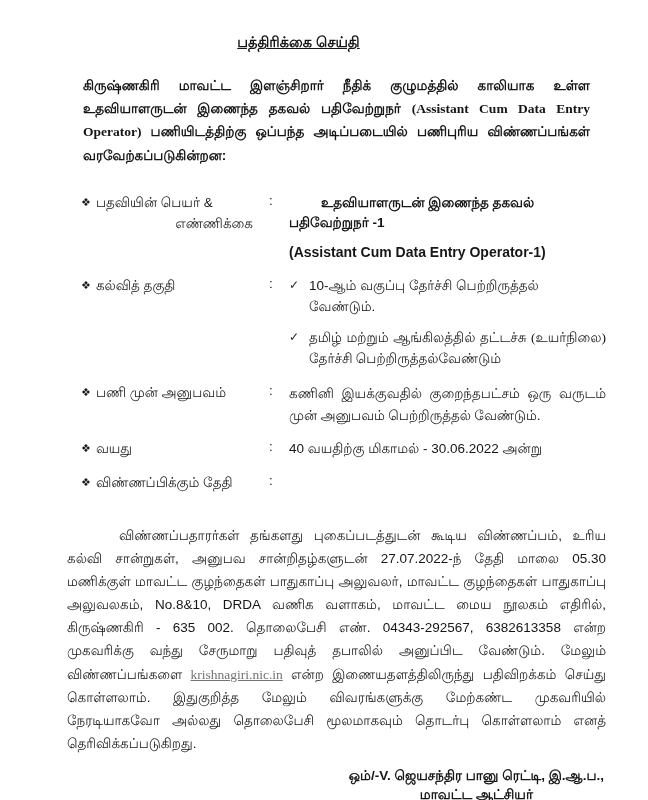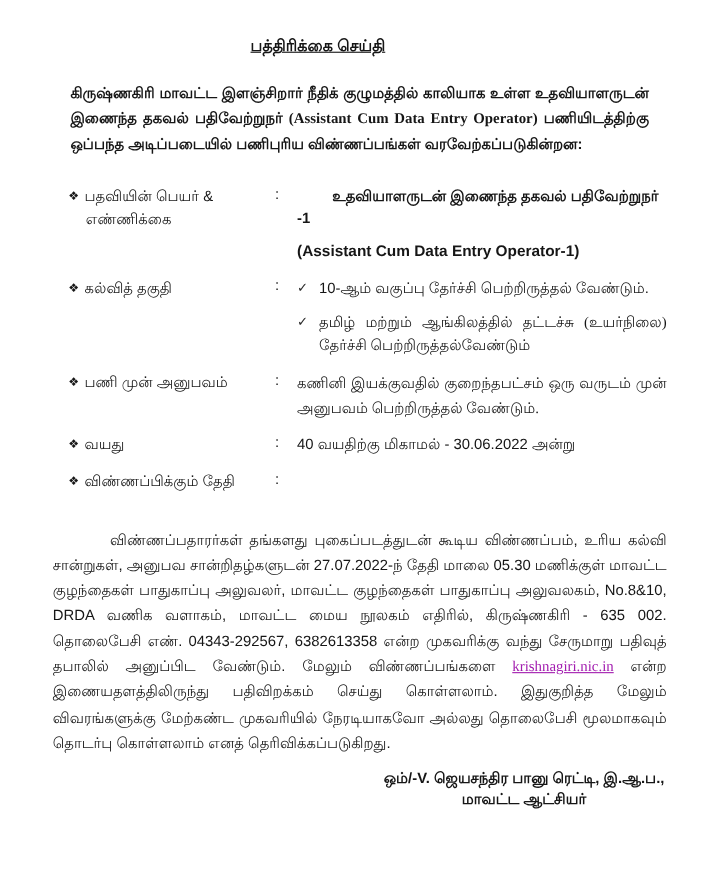--- a/index.html
+++ b/index.html
@@ -9,21 +9,21 @@
     background: #ffffff;
     color: #161616;
     font-family: "Liberation Sans", sans-serif;
     font-size: 13.5px;
     overflow: hidden;
   }
   .page {
     box-sizing: border-box;
     width: 648px;
     height: 800px;
-    padding: 34px 42px 0 48px;
+    padding: 34px 42px 0 67px;
   }
   .title {
     text-align: center;
     font-weight: bold;
     font-size: 14.5px;
     text-decoration: underline;
     transform: translateX(-38px);
     margin: 0 0 22px 0;
   }
   .intro {
@@ -44,21 +44,21 @@
     align-items: start;
     gap: 10px;
   }
   .label { line-height: 1.55; }
   .bullet {
     font-size: 11px;
     margin-right: 5px;
     position: relative;
     top: -1px;
   }
-  .label-line2 { display: block; padding-left: 16px; }
+  .label-line2 { display: block; padding-left: 16px; text-align: right; }
   .colon { text-align: center; }
   .value { line-height: 1.5; }
   .value-bold { font-weight: bold; margin-left: 32px; }
   .value-en {
     display: block;
     font-family: Liberation Sans, sans-serif;
     font-weight: bold;
     font-size: 14px;
     margin-top: 9px;
   }
@@ -72,21 +72,21 @@
   .justified { text-align: justify; font-family: Liberation Serif, serif; }
   .exp-value { line-height: 1.6; }
   .body-para {
     margin: 30px 0 0 0;
     text-align: justify;
     text-indent: 52px;
     line-height: 1.71;
   }
   .link {
     font-family: "Liberation Serif", serif;
-    color: #a21caf;
+    color: #737373;
     text-decoration: underline;
     cursor: pointer;
   }
   .signature {
     margin: 12px 2px 0 auto;
     width: fit-content;
     text-align: center;
     font-weight: bold;
     line-height: 1.4;
   }

